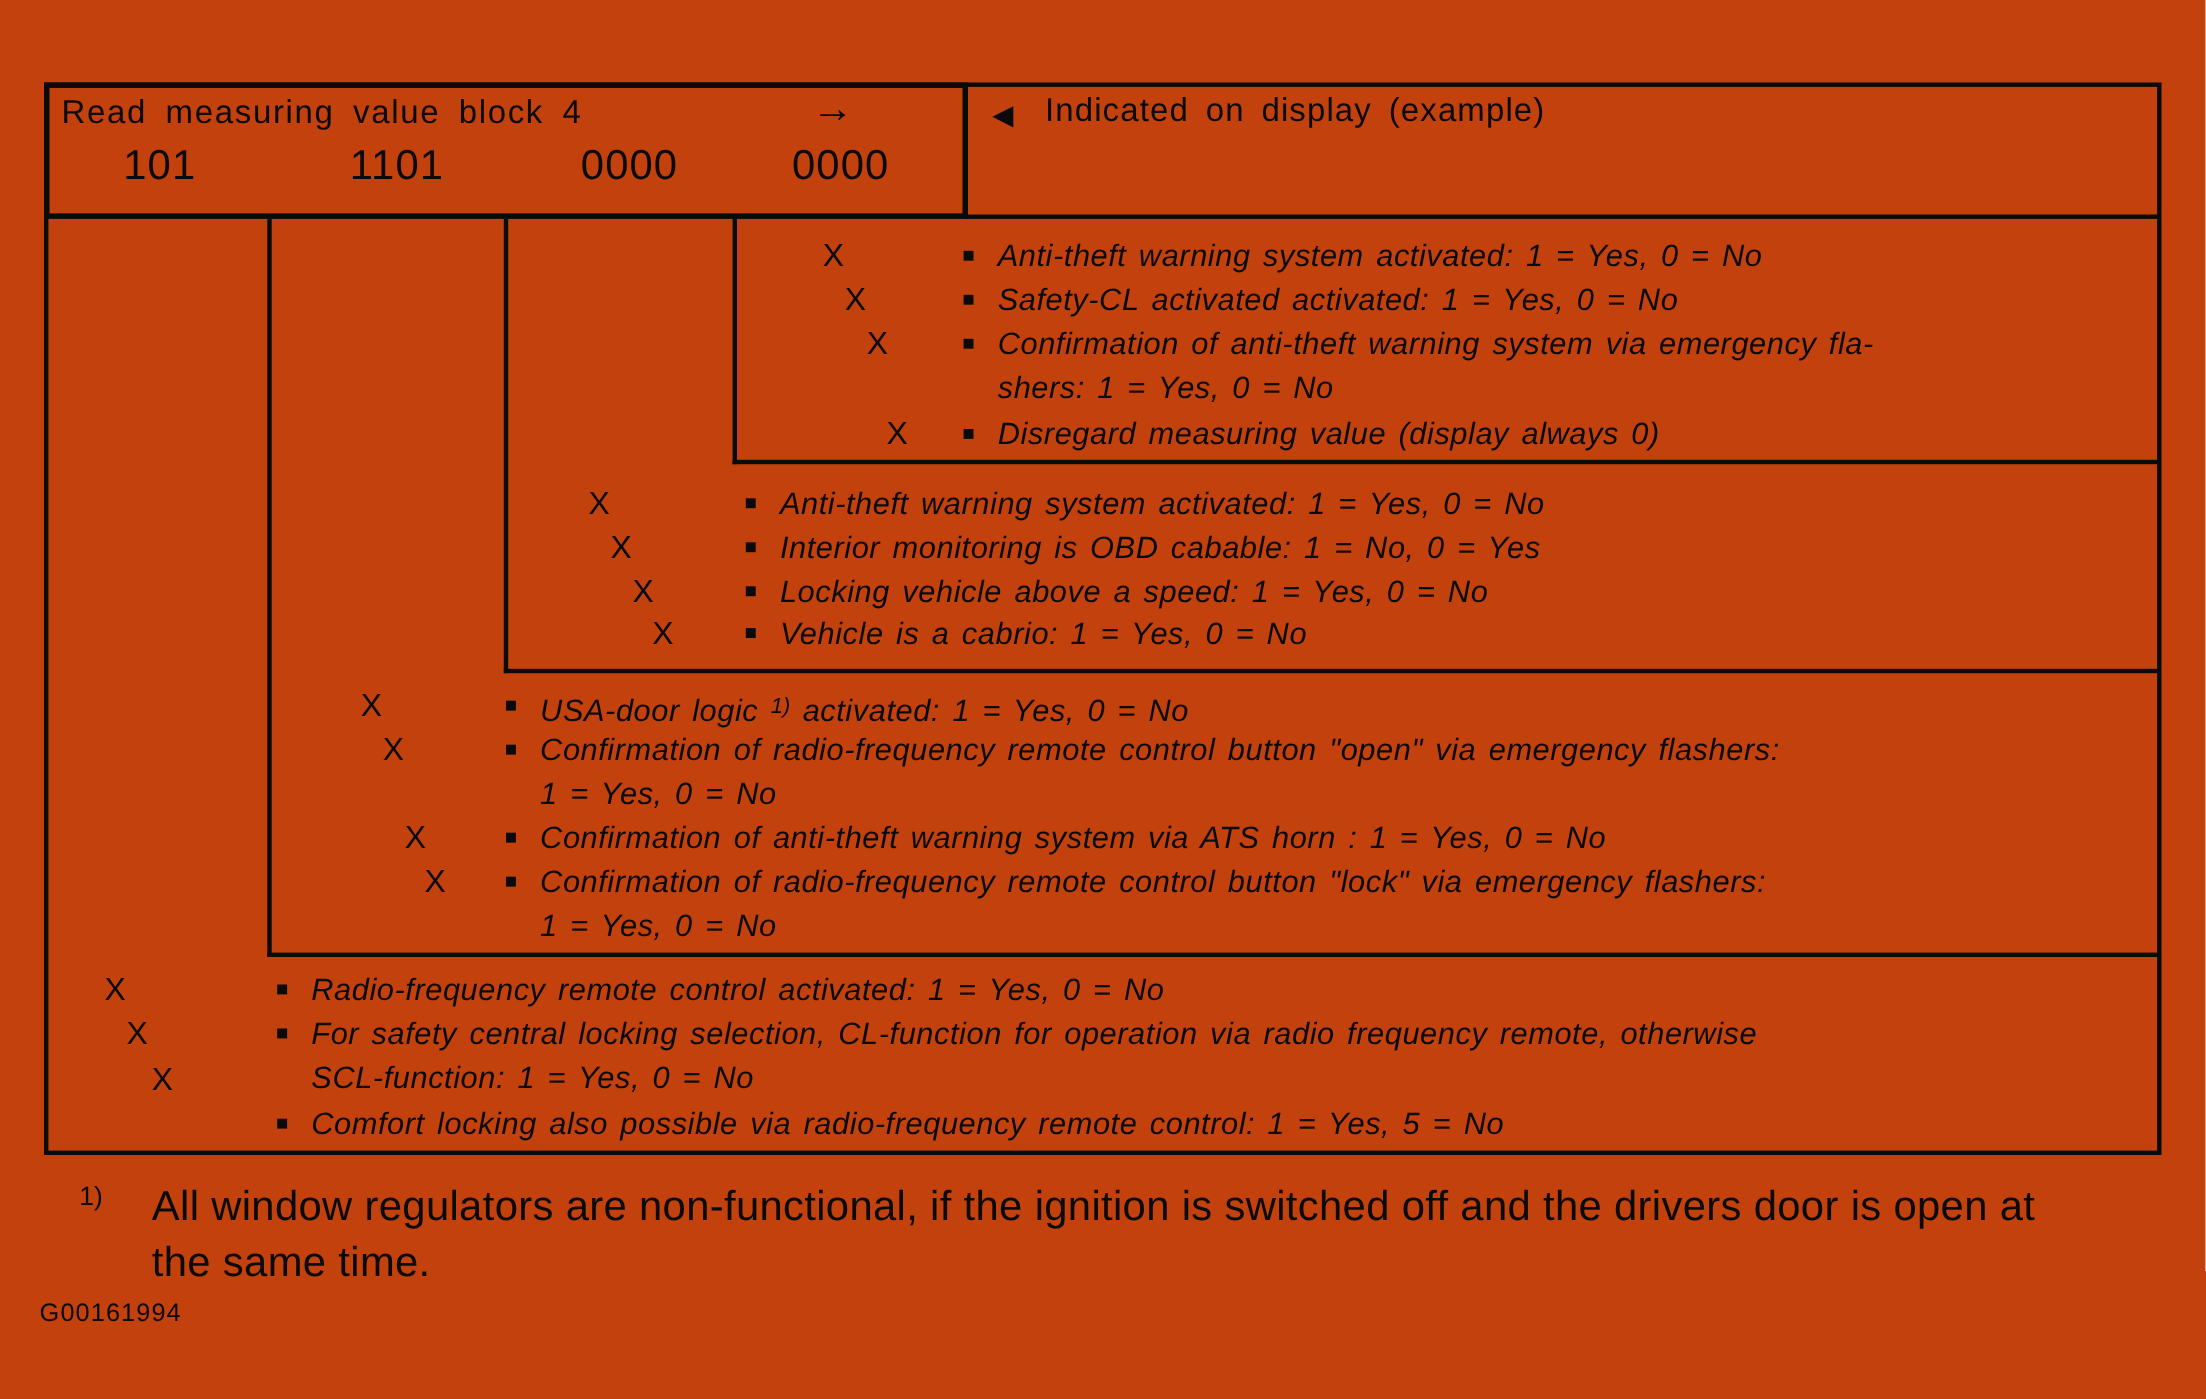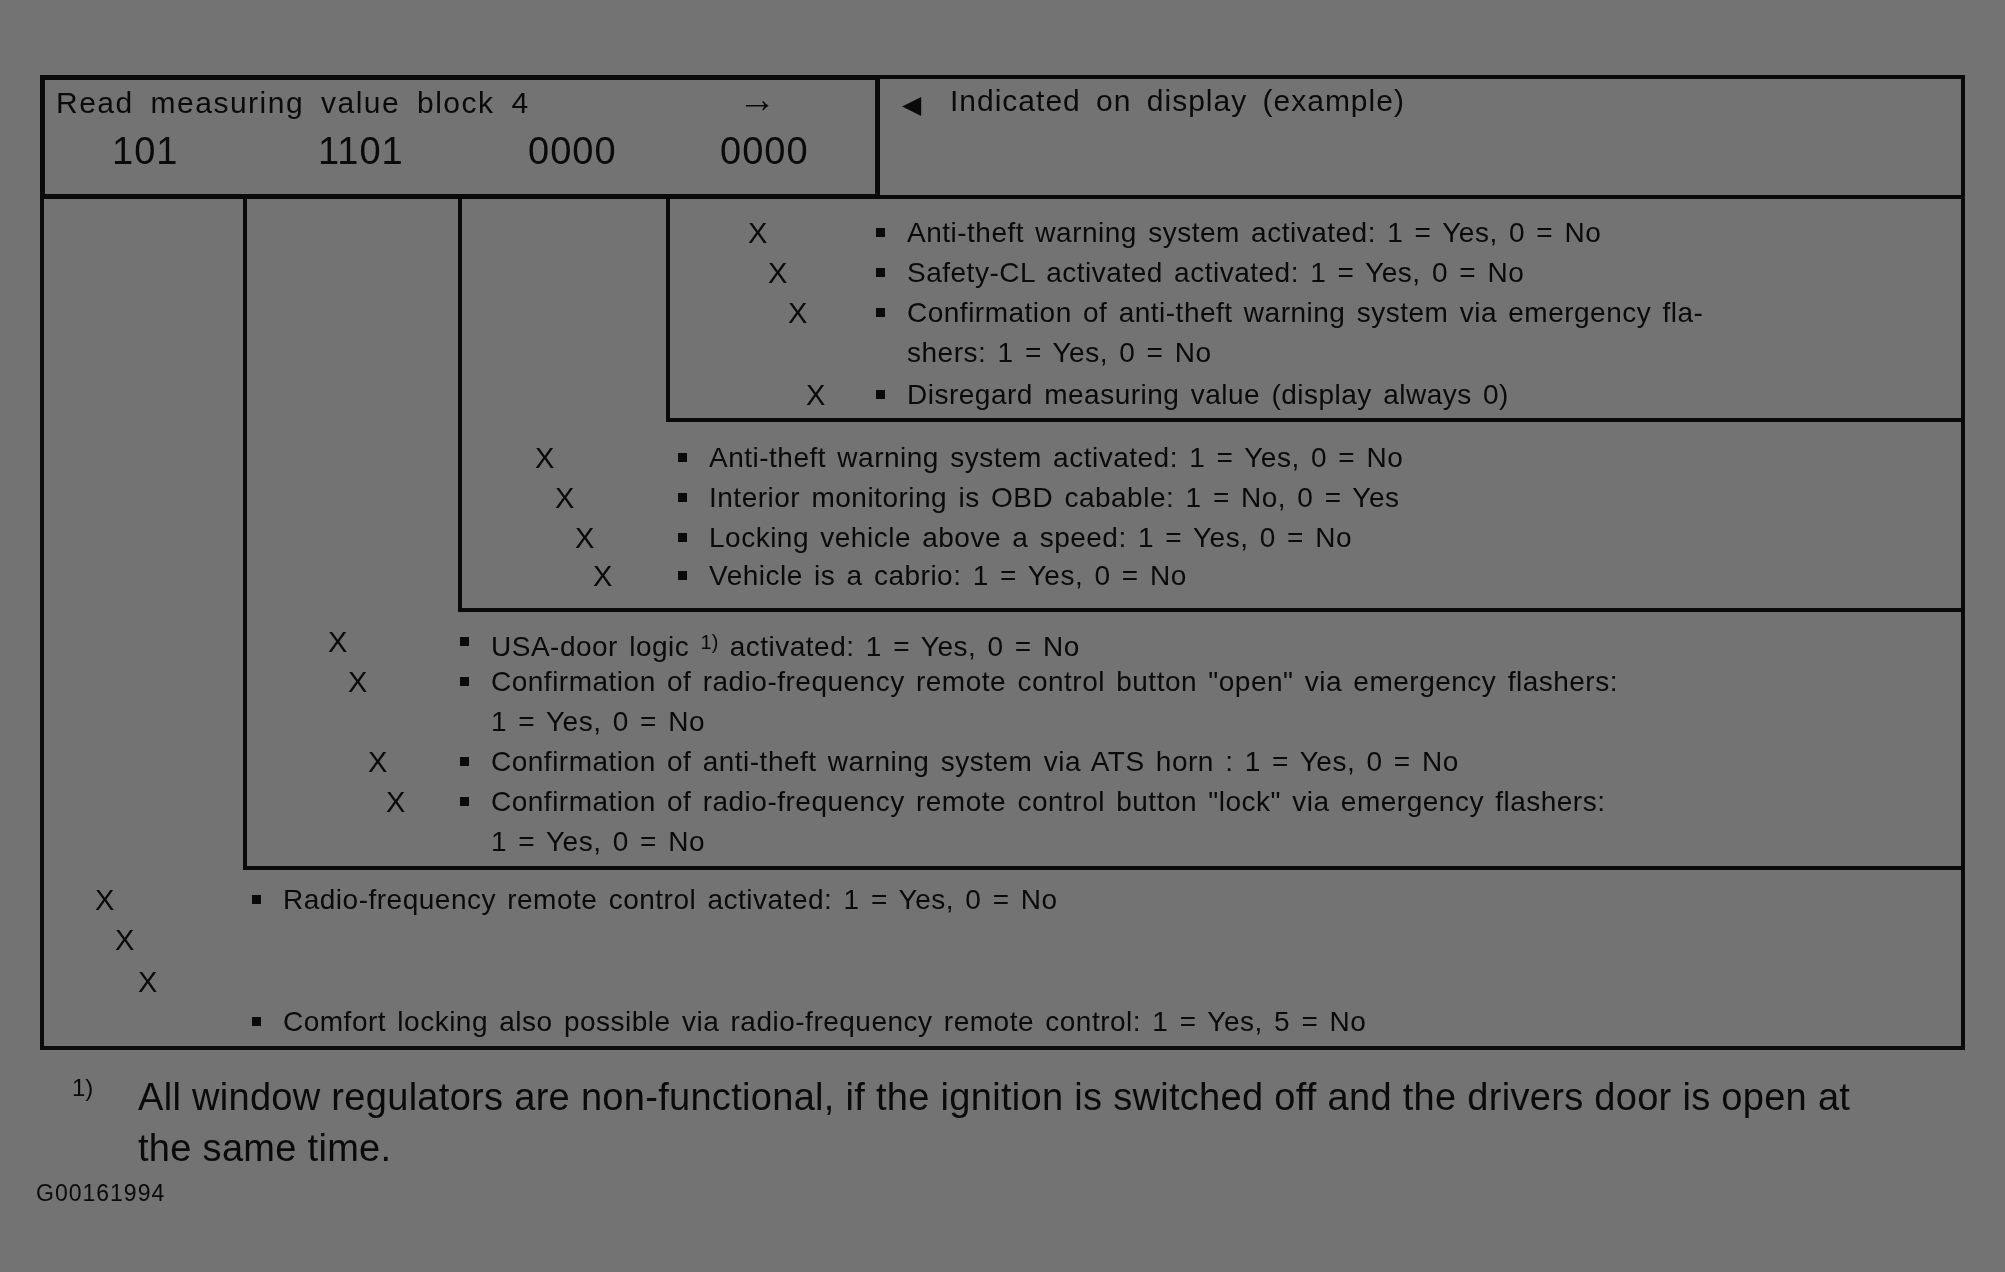--- a/index.html
+++ b/index.html
@@ -1,20 +1,20 @@
 <!DOCTYPE html>
 <html><head>
 <meta charset="utf-8">
 <style>
   * { margin:0; padding:0; box-sizing:border-box; }
   html,body { background:#ffffff; }
   .page {
     position:relative;
     width:2005px; height:1272px;
-    background:#737373;
+    background:#c2410c;
     color:#0a0a0a;
     font-family:"Liberation Sans","DejaVu Sans",sans-serif;
     overflow:hidden;
   }
   .outer-box {
     position:absolute; left:40px; top:75px;
     width:1925px; height:975px;
     border:4px solid #0a0a0a;
   }
   .header-box {
@@ -33,20 +33,21 @@
   .vline { width:4px; }
   .xmark {
     position:absolute; font-size:29px; line-height:40px; letter-spacing:1px;
   }
   .item { position:absolute; display:flex; gap:22px; align-items:flex-start; }
   .bullet { width:9px; height:9px; background:#0a0a0a; margin-top:15px; flex:none; }
   .line {
     font-size:28px; line-height:40px;
     letter-spacing:0.5px; word-spacing:3px;
     white-space:nowrap;
+    font-style:italic;
   }
   .fn-sup { font-size:20px; vertical-align:7px; letter-spacing:0; }
   .footnote-ref { position:absolute; left:72px; top:1074px; font-size:24px; }
   .footnote-lines { position:absolute; left:138px; top:1072px; }
   .footnote-lines .fline { font-size:38px; line-height:51px; letter-spacing:0.3px; white-space:nowrap; }
   .figure-id { position:absolute; left:36px; top:1180px; font-size:23px; letter-spacing:1px; }
 </style>
 </head>
 <body>
 
@@ -168,20 +169,27 @@
       <div class="line">1 = Yes, 0 = No</div>
     </div>
   </div>
 
   <div class="item" style="left:252px; top:880px;">
     <span class="bullet"></span>
     <div>
       <div class="line">Radio-frequency remote control activated: 1 = Yes, 0 = No</div>
     </div>
   </div>
+  <div class="item" style="left:252px; top:920px;">
+    <span class="bullet"></span>
+    <div>
+      <div class="line">For safety central locking selection, CL-function for operation via radio frequency remote, otherwise</div>
+      <div class="line">SCL-function: 1 = Yes, 0 = No</div>
+    </div>
+  </div>
   <div class="item" style="left:252px; top:1002px;">
     <span class="bullet"></span>
     <div>
       <div class="line">Comfort locking also possible via radio-frequency remote control: 1 = Yes, 5 = No</div>
     </div>
   </div>
 
   <span class="footnote-ref">1)</span>
   <div class="footnote-lines">
     <div class="fline">All window regulators are non-functional, if the ignition is switched off and the drivers door is open at</div>

